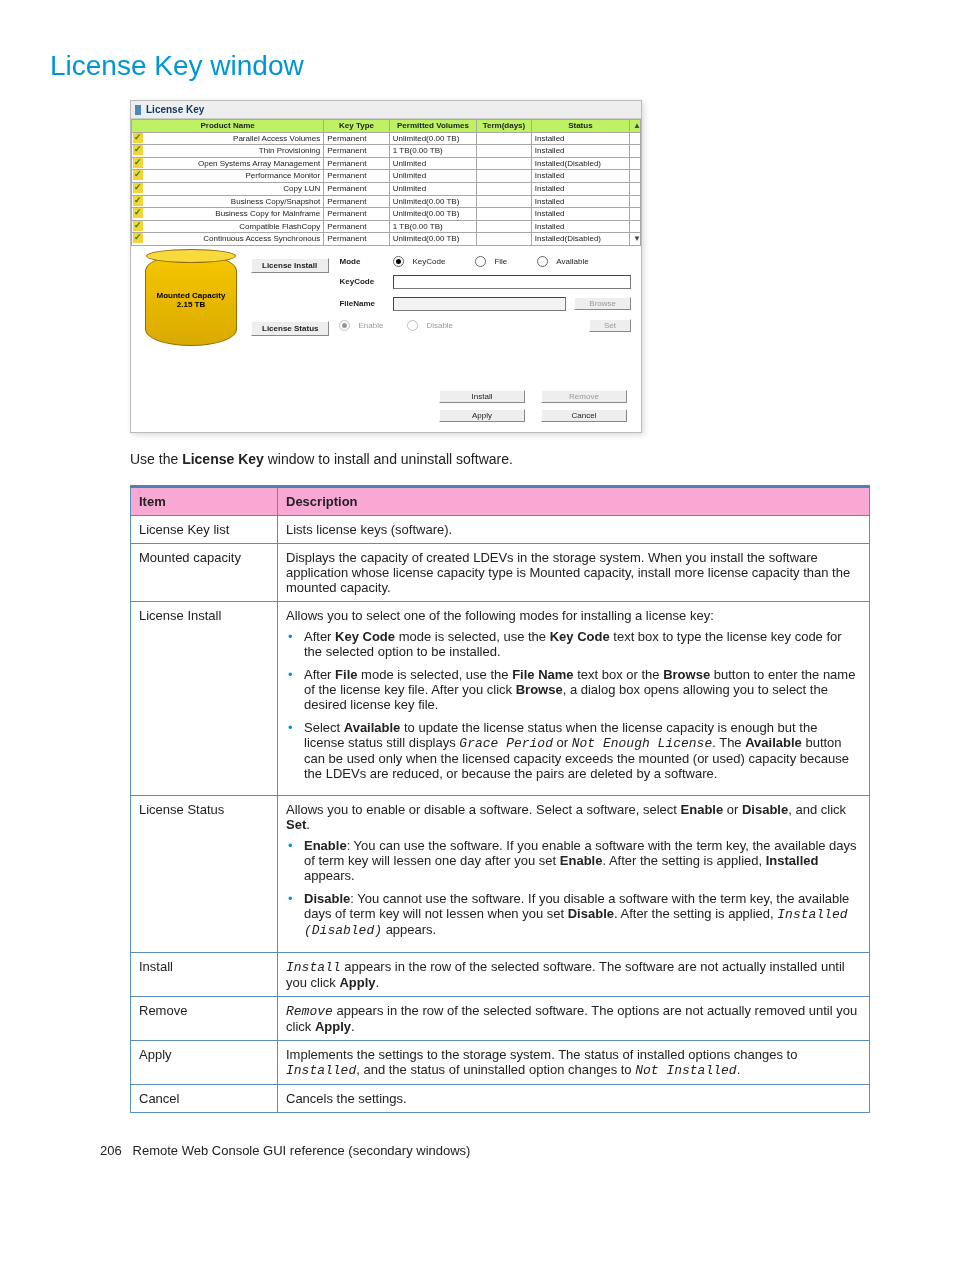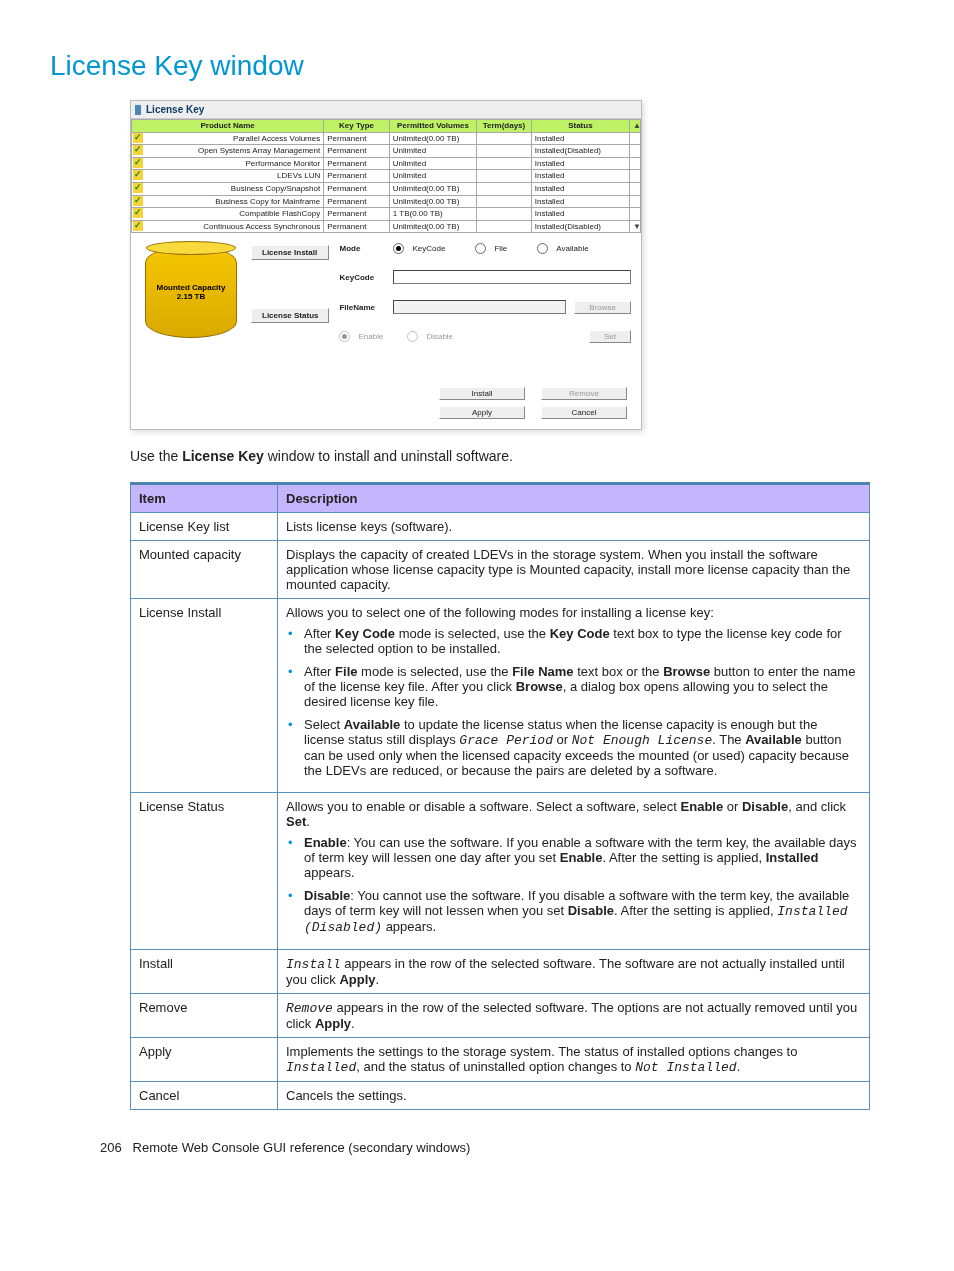--- a/index.html
+++ b/index.html
@@ -18,37 +18,37 @@
   .lk-table td.prod::before { content:""; position:absolute; left:1px; top:0; width:10px; height:10px; background:#f5d33a; }
   .lk-table td.prod::after { content:"✓"; position:absolute; left:2px; top:-1px; color:#138a13; font-weight:bold; font-size:9px;}
   .scrollcol { width:10px; background:#eee; }
   .scrollcol.up, .scrollcol.down { text-align:center; color:#444; }
   .mid { display:flex; padding:8px 10px 4px 10px; gap:10px;}
   .cyl-wrap { width:100px; display:flex; align-items:center; justify-content:center;}
   .cyl { width:90px; height:90px; border-radius:50%/18%; background:linear-gradient(#f6c700,#d9aa00); border:1px solid #946d00; position:relative; display:flex; flex-direction:column; align-items:center; justify-content:center; font-size:8px; font-weight:bold; color:#000;}
   .cyl::before{ content:""; position:absolute; top:-6px; left:0; right:0; height:12px; border-radius:50%; background:#f9da3c; border:1px solid #946d00;}
   .inst-btns { display:flex; flex-direction:column; gap:48px; padding-top:4px;}
   .raised { display:inline-block; font-size:8px; font-weight:bold; padding:2px 10px; background:#eee; border:1px solid #888; border-top-color:#fff; border-left-color:#fff;}
-  .form { flex:1; font-size:8px; display:flex; flex-direction:column; gap:16px; padding-top:2px;}
+  .form { flex:1; font-size:8px; display:flex; flex-direction:column; gap:8px; padding-top:2px;}
   .form-row { display:flex; align-items:center; gap:8px;}
   .form-row label.lead { width:46px; font-weight:bold; }
   .radio { width:9px; height:9px; border:1px solid #666; border-radius:50%; display:inline-block; position:relative;}
   .radio.checked::after{ content:""; position:absolute; inset:2px; background:#000; border-radius:50%;}
   .txt { flex:1; height:12px; border:1px solid #7a7a7a; border-top-color:#444; border-left-color:#444; background:#fff;}
   .txt.dis { background:#f3f3f3;}
   .btn { font-size:8px; padding:1px 14px; background:#eee; border:1px solid #888; border-top-color:#fff; border-left-color:#fff;}
   .btn.dis { color:#999;}
   .bottom-btns { display:flex; justify-content:flex-end; gap:16px; padding:40px 14px 10px 0;}
   .bottom-btns .col { display:flex; flex-direction:column; gap:6px;}
   
   .intro { margin:18px 0 18px 80px; font-family:"Segoe UI", Arial, sans-serif; font-size:14px; color:#222;}
   .intro b { font-weight:700;}
   table.doc { width:740px; margin-left:80px; border-collapse:collapse; font-family:"Segoe UI", Arial, sans-serif; font-size:13px; color:#222;}
   table.doc th, table.doc td { border:1px solid #5a8fbb; padding:6px 8px; vertical-align:top;}
-  table.doc th { background:#c4b5fd; font-weight:700; text-align:left; font-size:13px;}
+  table.doc th { background:#f9a8d4; font-weight:700; text-align:left; font-size:13px;}
   table.doc thead th { border-top:3px solid #4d83af;}
   ul.doc-list { margin:6px 0 0 0; padding-left:14px; list-style:none;}
   ul.doc-list li { position:relative; padding-left:4px; margin-bottom:8px;}
   ul.doc-list li::before { content:"•"; color:#0096D6; position:absolute; left:-12px; top:0; font-size:13px;}
   code.mono, span.mono { font-family:"Courier New",monospace; font-size:13px;font-style:italic;}
   .footer { margin:30px 0 0 50px; font-family:"Segoe UI",Arial,sans-serif; font-size:13px;}
 </style>
 </head>
 <body>
 
@@ -82,37 +82,45 @@
       <tbody id="lk-body">
           <tr>
             <td class="prod">Parallel Access Volumes</td>
             <td class="center">Permanent</td>
             <td class="center">Unlimited(0.00 TB)</td>
             <td class="center"></td>
             <td class="center">Installed</td>
             <td class="scrollcol "></td>
           </tr>
           <tr>
+            <td class="prod">Thin Provisioning</td>
+            <td class="center">Permanent</td>
+            <td class="center">1 TB(0.00 TB)</td>
+            <td class="center"></td>
+            <td class="center">Installed</td>
+            <td class="scrollcol "></td>
+          </tr>
+          <tr>
             <td class="prod">Open Systems Array Management</td>
             <td class="center">Permanent</td>
             <td class="center">Unlimited</td>
             <td class="center"></td>
             <td class="center">Installed(Disabled)</td>
             <td class="scrollcol "></td>
           </tr>
           <tr>
             <td class="prod">Performance Monitor</td>
             <td class="center">Permanent</td>
             <td class="center">Unlimited</td>
             <td class="center"></td>
             <td class="center">Installed</td>
             <td class="scrollcol "></td>
           </tr>
           <tr>
-            <td class="prod">LDEVs LUN</td>
+            <td class="prod">Copy LUN</td>
             <td class="center">Permanent</td>
             <td class="center">Unlimited</td>
             <td class="center"></td>
             <td class="center">Installed</td>
             <td class="scrollcol "></td>
           </tr>
           <tr>
             <td class="prod">Business Copy/Snapshot</td>
             <td class="center">Permanent</td>
             <td class="center">Unlimited(0.00 TB)</td>

